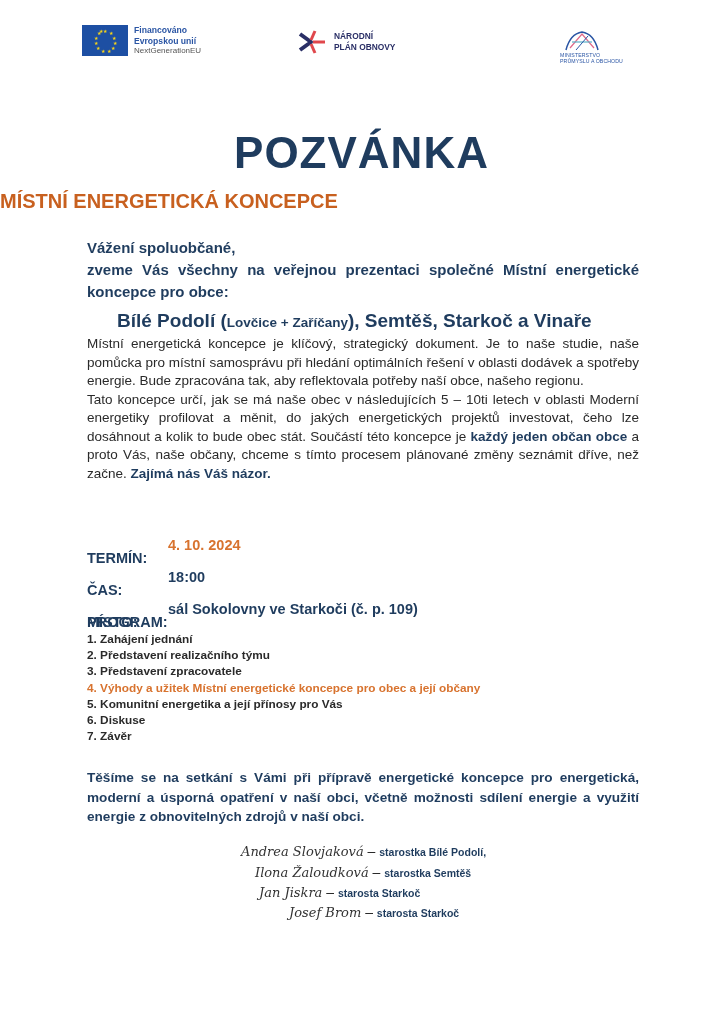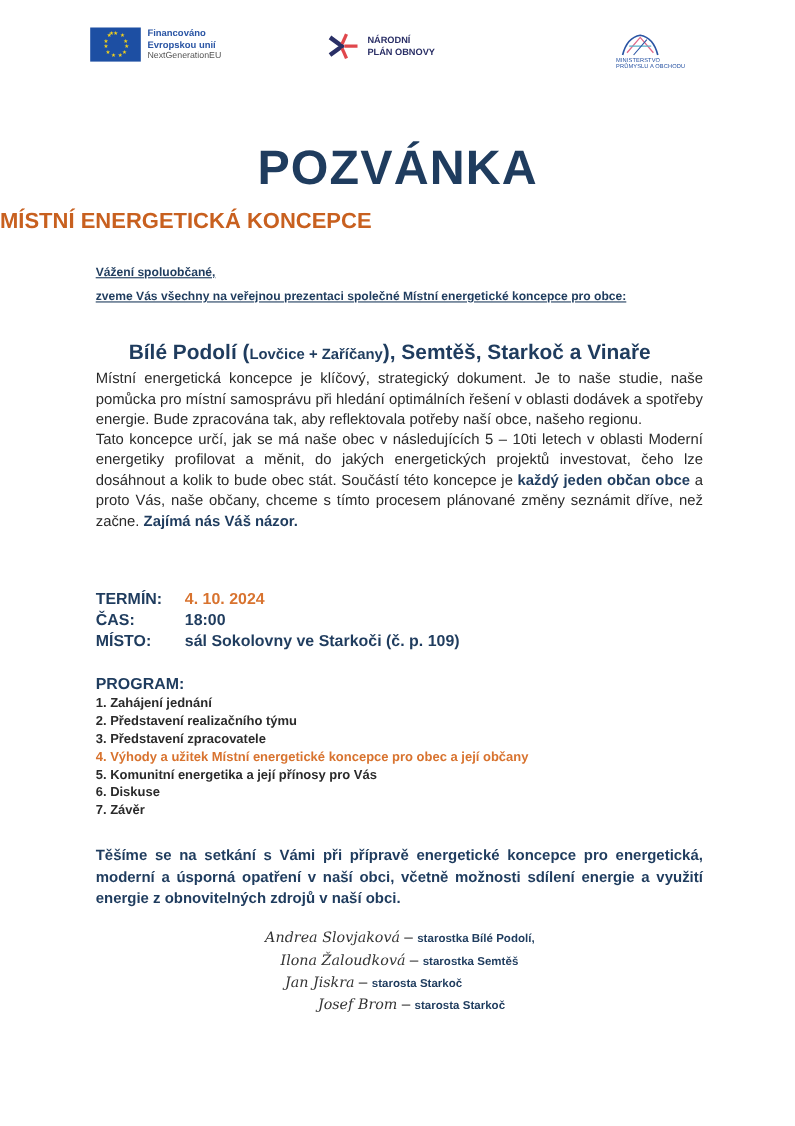--- a/index.html
+++ b/index.html
@@ -15,28 +15,28 @@
   .npo-mark { width:28px; height:24px; position:relative; }
   .npo-text { margin-left:8px; font-size:8.4px; line-height:11px; font-weight:bold; color:#2a2f66; }
   .logo-mpo { position:absolute; left:560px; top:30px; }
   .mpo-mark { width:40px; height:22px; position:relative; margin-left:2px; }
   .mpo-text { font-size:5.2px; line-height:6.2px; color:#2a55a4; letter-spacing:0.1px; }
   .title { position:absolute; left:0; width:723px; top:128px; text-align:center;
            font-size:44px; font-weight:bold; color:#1f3c5e; letter-spacing:1px; }
   .subtitle { position:absolute; left:0; width:723px; top:190px; 
            font-size:20px; font-weight:bold; color:#c8601f; }
   .content { position:absolute; left:87px; width:552px; }
-  .greet { top:237px; font-size:11px; font-weight:bold; color:#1f3c5e; line-height:22px; text-align:justify;text-decoration:underline; }
+  .greet { top:237px; font-size:15px; font-weight:bold; color:#1f3c5e; line-height:22px; text-align:justify; }
   .villages { position:absolute; left:117px; top:310px; font-size:19px; font-weight:bold; color:#1f3c5e; white-space:nowrap; }
   .villages .small { font-size:13.5px; }
   .body-text { top:335px; font-size:13.5px; line-height:18.5px; color:#2a2a2a; text-align:justify; }
   .body-text b { color:#1f3c5e; }
   .termin { position:absolute; left:87px; top:536px; font-size:14.5px; font-weight:bold; line-height:19px; color:#1f3c5e; }
   .termin .row { display:flex; }
-  .termin .lbl { width:81px; }
+  .termin .lbl { width:81px;margin-top:13px; }
   .termin .orange { color:#d8732f; }
   .program { position:absolute; left:87px; top:613px; }
   .program .head { font-size:14.5px; font-weight:bold; color:#1f3c5e; line-height:18px; }
   .program .item { font-size:11.8px; font-weight:bold; color:#2a2a2a; line-height:16.2px; }
   .program .item.hl { color:#d8732f; }
   .closing { top:768px; font-size:13.6px; font-weight:bold; color:#1f3c5e; line-height:19.5px; text-align:justify; }
   .sig { position:absolute; font-size:14px; color:#2a2a2a; white-space:nowrap; }
   .sig .hand { font-family:"DejaVu Serif", serif; font-style:italic; font-size:13px; color:#333; }
   .sig .role { font-size:10.5px; font-weight:bold; color:#1f3c5e; }
 </style>

